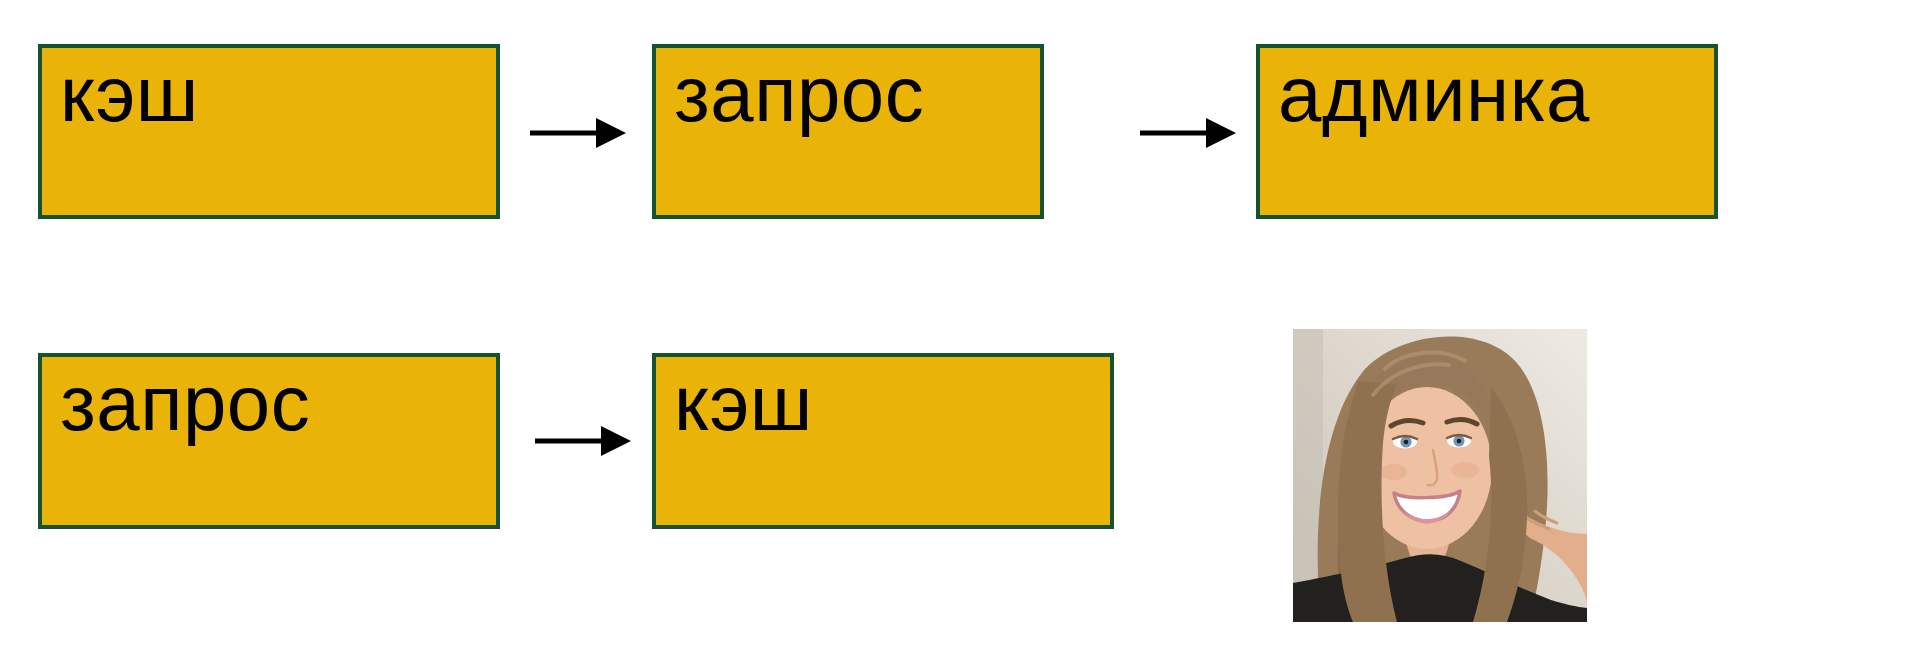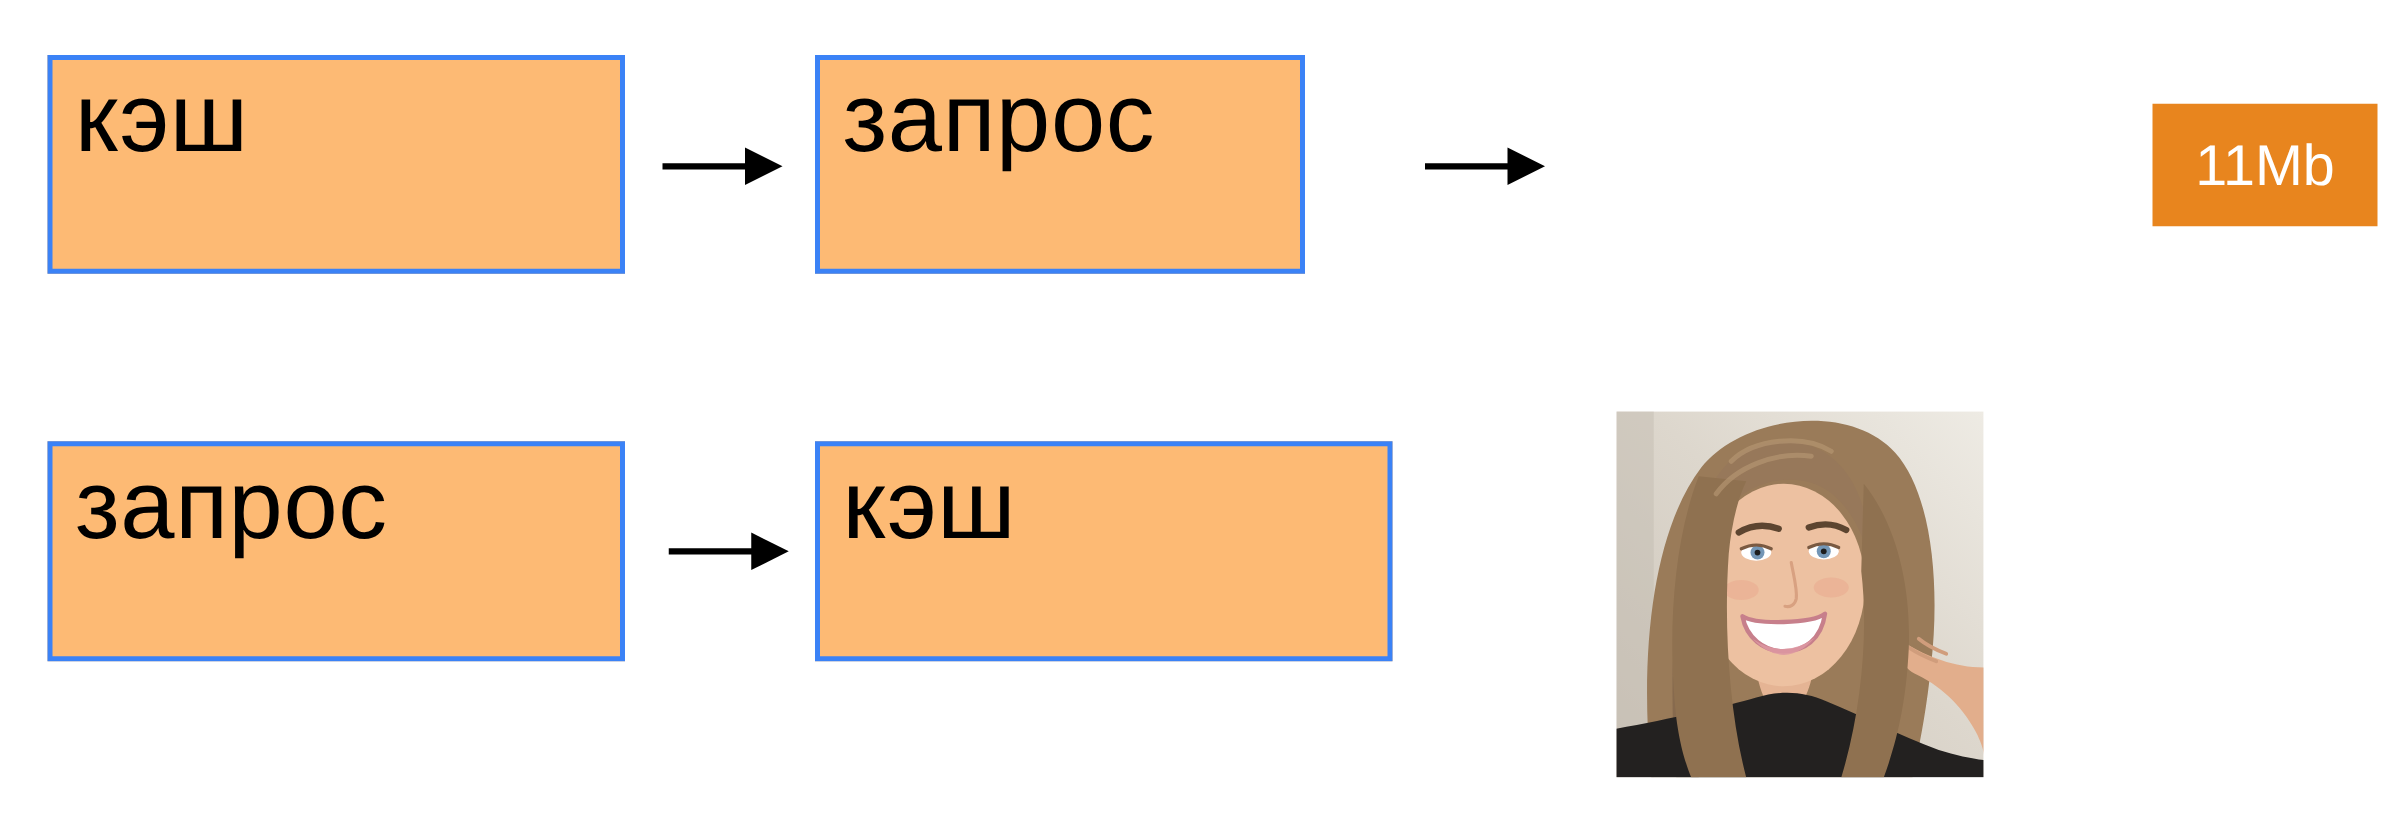--- a/index.html
+++ b/index.html
@@ -7,22 +7,22 @@
     position: relative;
     width: 1920px;
     height: 655px;
     background: #ffffff;
     overflow: hidden;
     font-family: "Liberation Sans", sans-serif;
   }
   .dbox {
     position: absolute;
     box-sizing: border-box;
-    border: 4px solid #3b82f6;
-    background: #fdba74;
+    border: 4px solid #14532d;
+    background: #eab308;
     padding: 2px 18px 0 18px;
     font-size: 78px;
     line-height: 1.15;
     color: #000000;
     letter-spacing: 0.5px;
   }
   .dbox .lbl { display: inline-block; }
   .arrow { position: absolute; }
   .badge {
     position: absolute;
@@ -69,24 +69,24 @@
 
   <div class="dbox" id="box-request">
     <span class="lbl">запрос</span>
   </div>
 
   <svg class="arrow" id="arrow-2" width="100" height="36" viewBox="0 0 100 36">
     <line x1="2" y1="18" x2="70" y2="18" stroke="#000" stroke-width="5"></line>
     <polygon points="68,3 68,33 98,18" fill="#000"></polygon>
   </svg>
 
+  <div class="dbox" id="box-admin">
+    <span class="lbl">админка</span>
+  </div>
 
-  <div class="badge">
-    <span>11Mb</span>
-  </div>
 
   <div class="dbox" id="box-function">
     <span class="lbl">запрос</span>
   </div>
 
   <svg class="arrow" id="arrow-3" width="100" height="36" viewBox="0 0 100 36">
     <line x1="2" y1="18" x2="70" y2="18" stroke="#000" stroke-width="5"></line>
     <polygon points="68,3 68,33 98,18" fill="#000"></polygon>
   </svg>
 

